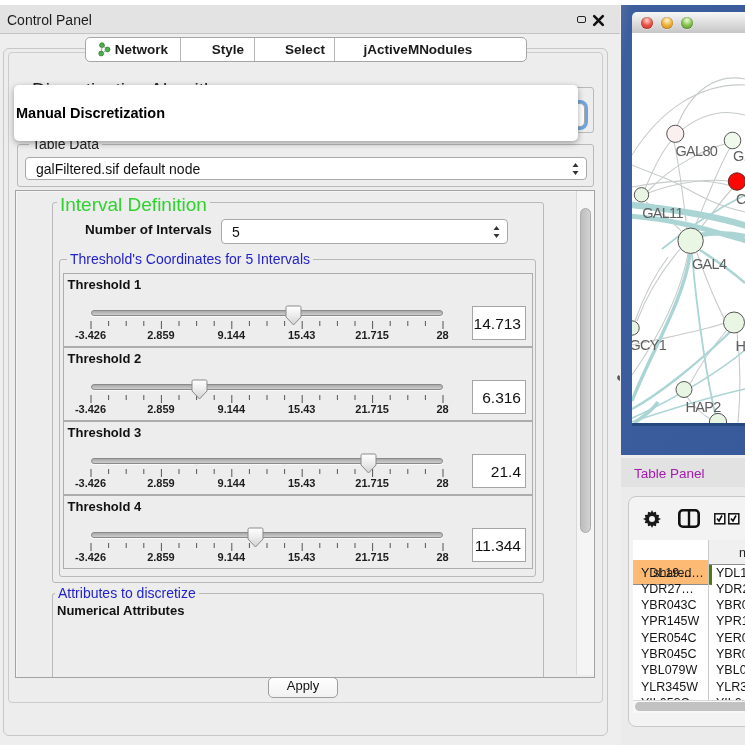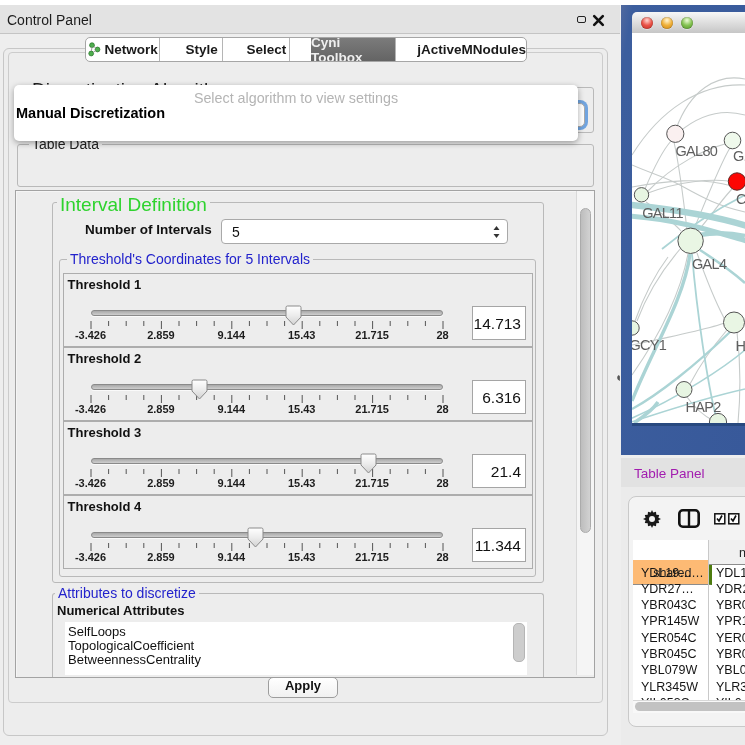--- a/index.html
+++ b/index.html
@@ -67,20 +67,27 @@
   <div class="abs" id="outerpanel"></div>
   <div class="abs" id="innerpanel"></div>
 
   <div class="abs group" style="left:17px;top:82px;width:575px;height:44px;">
     <div class="gtitle" style="left:11px;color:#222;">Discretization Algorithm</div>
   </div>
   <div class="abs combo" style="left:25px;top:98px;width:558px;height:22px;box-shadow:0 0 0 3px rgba(90,150,220,0.85);border-radius:5px;"></div>
 
   <div class="abs group" style="left:17px;top:139px;width:575px;height:41px;">
     <div class="gtitle" style="left:11px;color:#222;font-size:14px;">Table Data</div>
+  </div>
+  <div class="abs combo" style="left:25px;top:152px;width:560px;height:21px;">
+    <span class="txt">galFiltered.sif default node</span>
+    <svg class="arr" viewBox="0 0 7 12">
+        <path d="M3.5 0 L6.5 4 H0.5 Z" fill="#333"></path>
+        <path d="M3.5 12 L6.5 8 H0.5 Z" fill="#333"></path>
+      </svg>
   </div>
 
   <div class="abs" style="left:15px;top:185px;width:578px;height:486px;border:1px solid #a3a3a3;box-shadow:inset 1px 1px 0 #f5f5f5;background:#ededed;overflow:hidden;">
 
     <div class="abs" style="right:0;top:0;width:17px;height:484px;background:#f5f5f5;border-left:1px solid #d9d9d9;"></div>
     <div class="abs" style="right:3px;top:17px;width:9px;height:323px;background:linear-gradient(90deg,#bdbdbd,#d2d2d2);border:1px solid #ababab;border-radius:6px;"></div>
 
     <div class="abs group" style="left:36px;top:11px;width:490px;height:379px;">
       <div class="gtitle" style="left:4px;color:#2ed32e;">Interval Definition</div>
     </div>
@@ -279,46 +286,38 @@
         </svg>
       <div class="vbox">
           <span>11.344</span>
         </div>
     </div>
 
     <div class="abs group" style="left:36px;top:402px;width:490px;height:100px;border-bottom:none;">
       <div class="gtitle" style="left:2px;color:#2222cc;font-size:14px;">Attributes to discretize</div>
     </div>
     <div class="abs" style="left:41px;top:412px;font-size:13px;font-weight:bold;color:#111;">Numerical Attributes</div>
-    <div class="abs" style="left:49px;top:431px;width:462px;height:53px;background:#fff;overflow:hidden;">
-      <div style="position:absolute;left:3px;top:2px;font-size:13px;color:#111;">SelfLoops</div>
-      <div style="position:absolute;left:3px;top:16px;font-size:13px;color:#111;">TopologicalCoefficient</div>
-      <div style="position:absolute;left:3px;top:30px;font-size:13px;color:#111;">BetweennessCentrality</div>
-      <div style="position:absolute;right:2.5px;top:1px;width:10px;height:37px;background:#cdcdcd;border:1px solid #b5b5b5;border-radius:5px;"></div>
-    </div>
-  </div>
-
-  <div class="abs" style="left:268px;top:672px;width:68px;height:19px;background:linear-gradient(#ffffff,#f1f1f1);border:1px solid #9d9d9d;border-radius:5px;text-align:center;font-size:13px;font-weight:bold;color:#111;line-height:16px;">Apply</div>
+  </div>
+
+  <div class="abs" style="left:268px;top:672px;width:68px;height:19px;background:linear-gradient(#ffffff,#f1f1f1);border:1px solid #9d9d9d;border-radius:5px;text-align:center;font-size:13px;font-weight:normal;color:#111;line-height:16px;">Apply</div>
 
   <div class="abs seg" id="toptabs">
     <div class="s" style="width:94px;"><svg width="13" height="15" viewBox="0 0 13 15" style="margin-right:4px;">
           <circle cx="4" cy="3.2" r="2.4" fill="#4fae4f" stroke="#2c7a2c" stroke-width="0.8"></circle>
           <circle cx="3.2" cy="11.5" r="2.4" fill="#4fae4f" stroke="#2c7a2c" stroke-width="0.8"></circle>
           <circle cx="9.5" cy="7.5" r="2.4" fill="#4fae4f" stroke="#2c7a2c" stroke-width="0.8"></circle>
           <path d="M4 5 L3.4 9 M5.8 4.5 L8 6.2 M5.2 10.5 L7.5 8.6" stroke="#9a9a9a" stroke-width="1"></path>
         </svg>Network</div>
     <div class="s" style="width:52px;">Style</div>
     <div class="s" style="width:58px;">Select</div>
-    <div class="s sel" style="width:108px;">Cyni Toolbox</div>
     <div class="s" style="width:124px;">jActiveMNodules</div>
   </div>
 
 
   <div class="abs" id="popup">
-    <div style="position:absolute;left:0;top:5px;width:100%;text-align:center;font-size:14.3px;color:#b4b4b4;">Select algorithm to view settings</div>
     <div style="position:absolute;left:2px;top:20px;font-size:14.5px;font-weight:bold;color:#000;">Manual Discretization</div>
   </div>
 
   <div class="abs" id="blueframe"></div>
   <div class="abs" id="nettitle"></div>
   <div class="abs light" style="left:641px;background:radial-gradient(circle at 50% 28%,#fdc7c1 6%,#ea5348 48%,#c32f26 95%);"></div>
   <div class="abs light" style="left:661px;background:radial-gradient(circle at 50% 28%,#ffeec2 6%,#f0b13a 48%,#cd8817 95%);"></div>
   <div class="abs light" style="left:681px;background:radial-gradient(circle at 50% 28%,#e2f6c8 6%,#85c353 48%,#549627 95%);"></div>
   <div class="abs" id="netcanvas"></div>
   <svg class="abs" style="left:632px;top:28px;" width="113" height="390" viewBox="632 28 113 390" fill="none">

